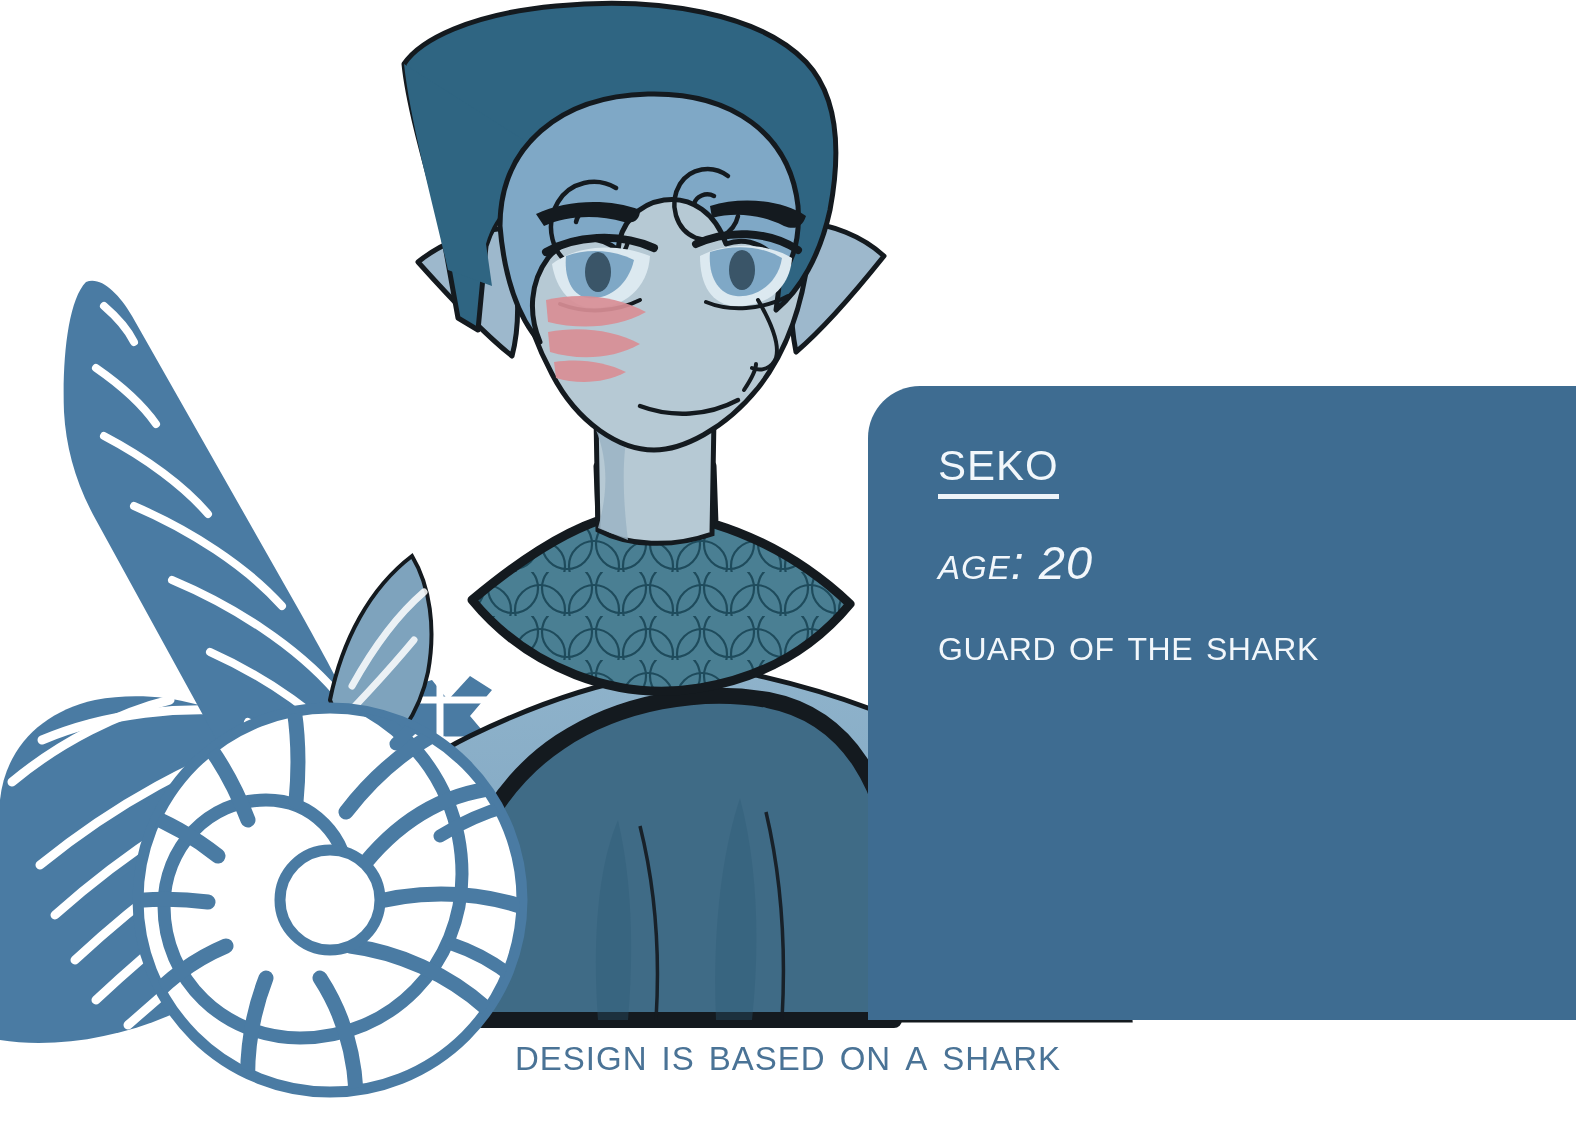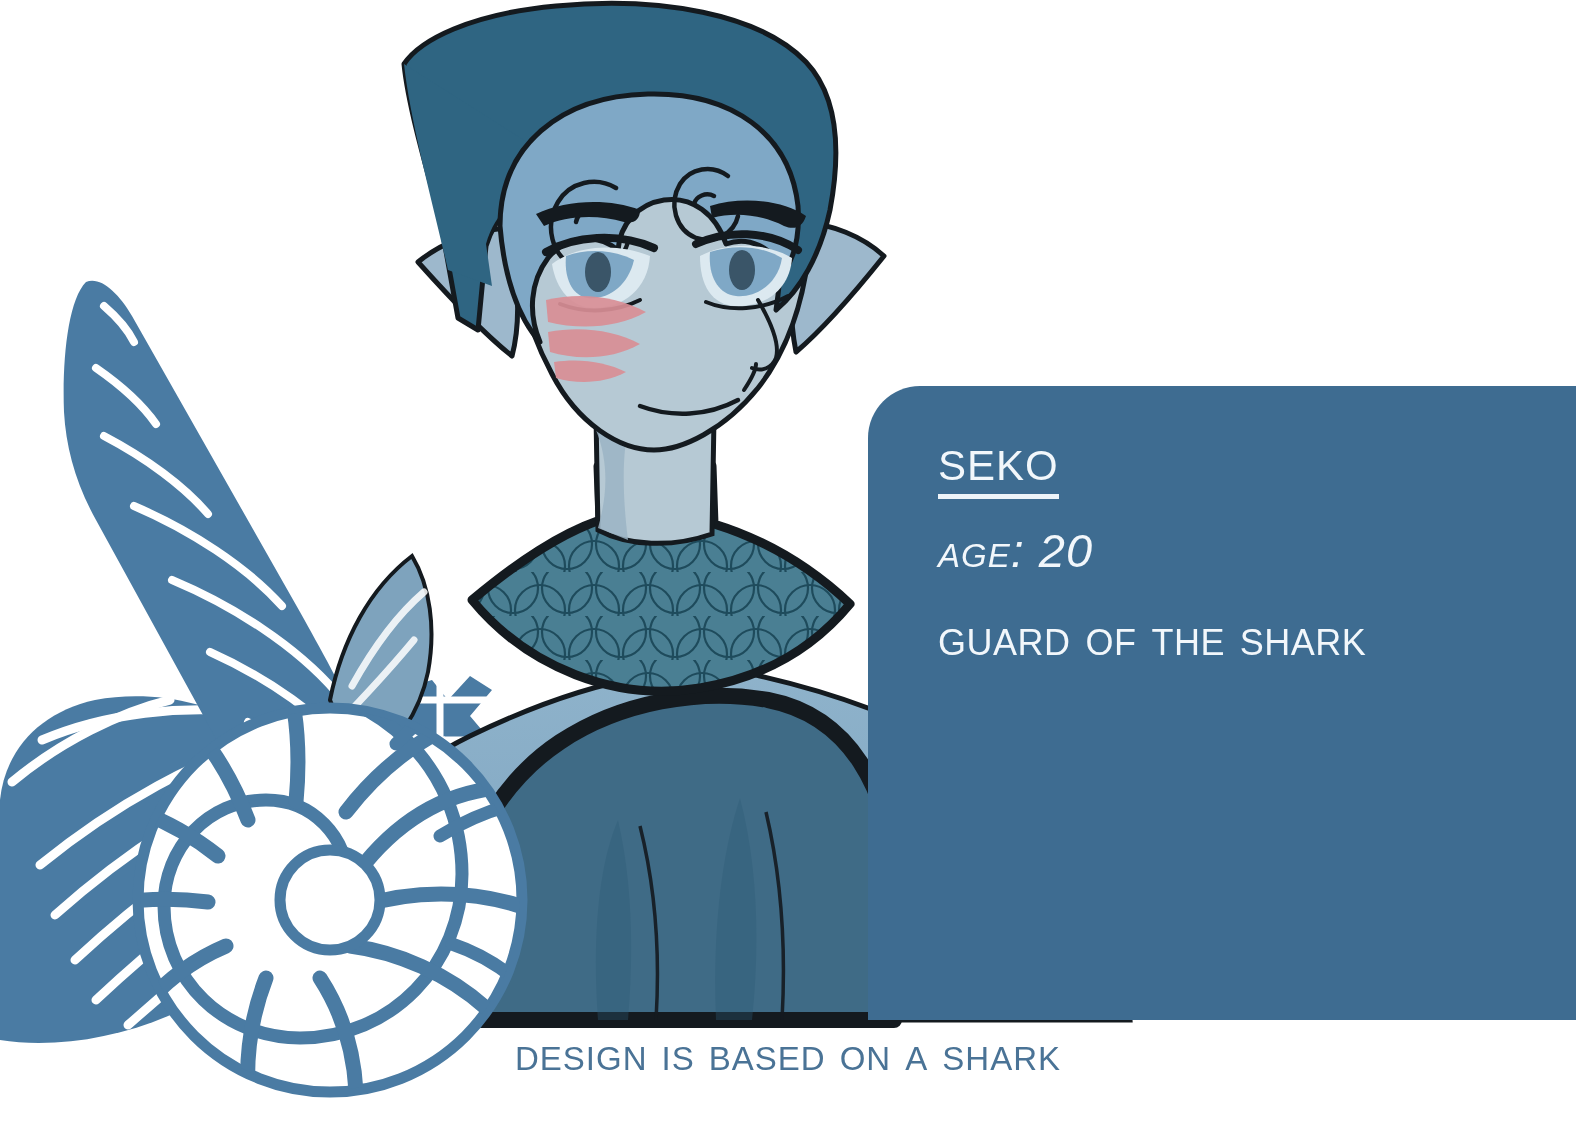--- a/index.html
+++ b/index.html
@@ -35,36 +35,36 @@
     margin:0 0 6px 0;
     display:inline-block;
     font-variant:small-caps;
     text-transform:lowercase;
     border-bottom:5px solid #eef4f9;
     padding-bottom:4px;
     white-space:nowrap;
   }
   #meta-row{
     display:flex;align-items:baseline;
-    margin-top:22px;margin-bottom:30px;
+    margin-top:34px;margin-bottom:30px;
     gap:40px;
   }
   .meta-text{
     font-size:47px;line-height:1;
     font-style:italic;
     font-variant:small-caps;
     text-transform:lowercase;
     letter-spacing:1px;
     white-space:nowrap;
   }
   #description{
     margin-top:4px;
   }
   .desc-line{
-    font-size:52px;
+    font-size:45px;
     line-height:1.28;
     font-variant:small-caps;
     text-transform:lowercase;
     letter-spacing:0.5px;
     white-space:nowrap;
   }
 
   
   #caption{
     position:absolute;left:0;top:1030px;width:1576px;

